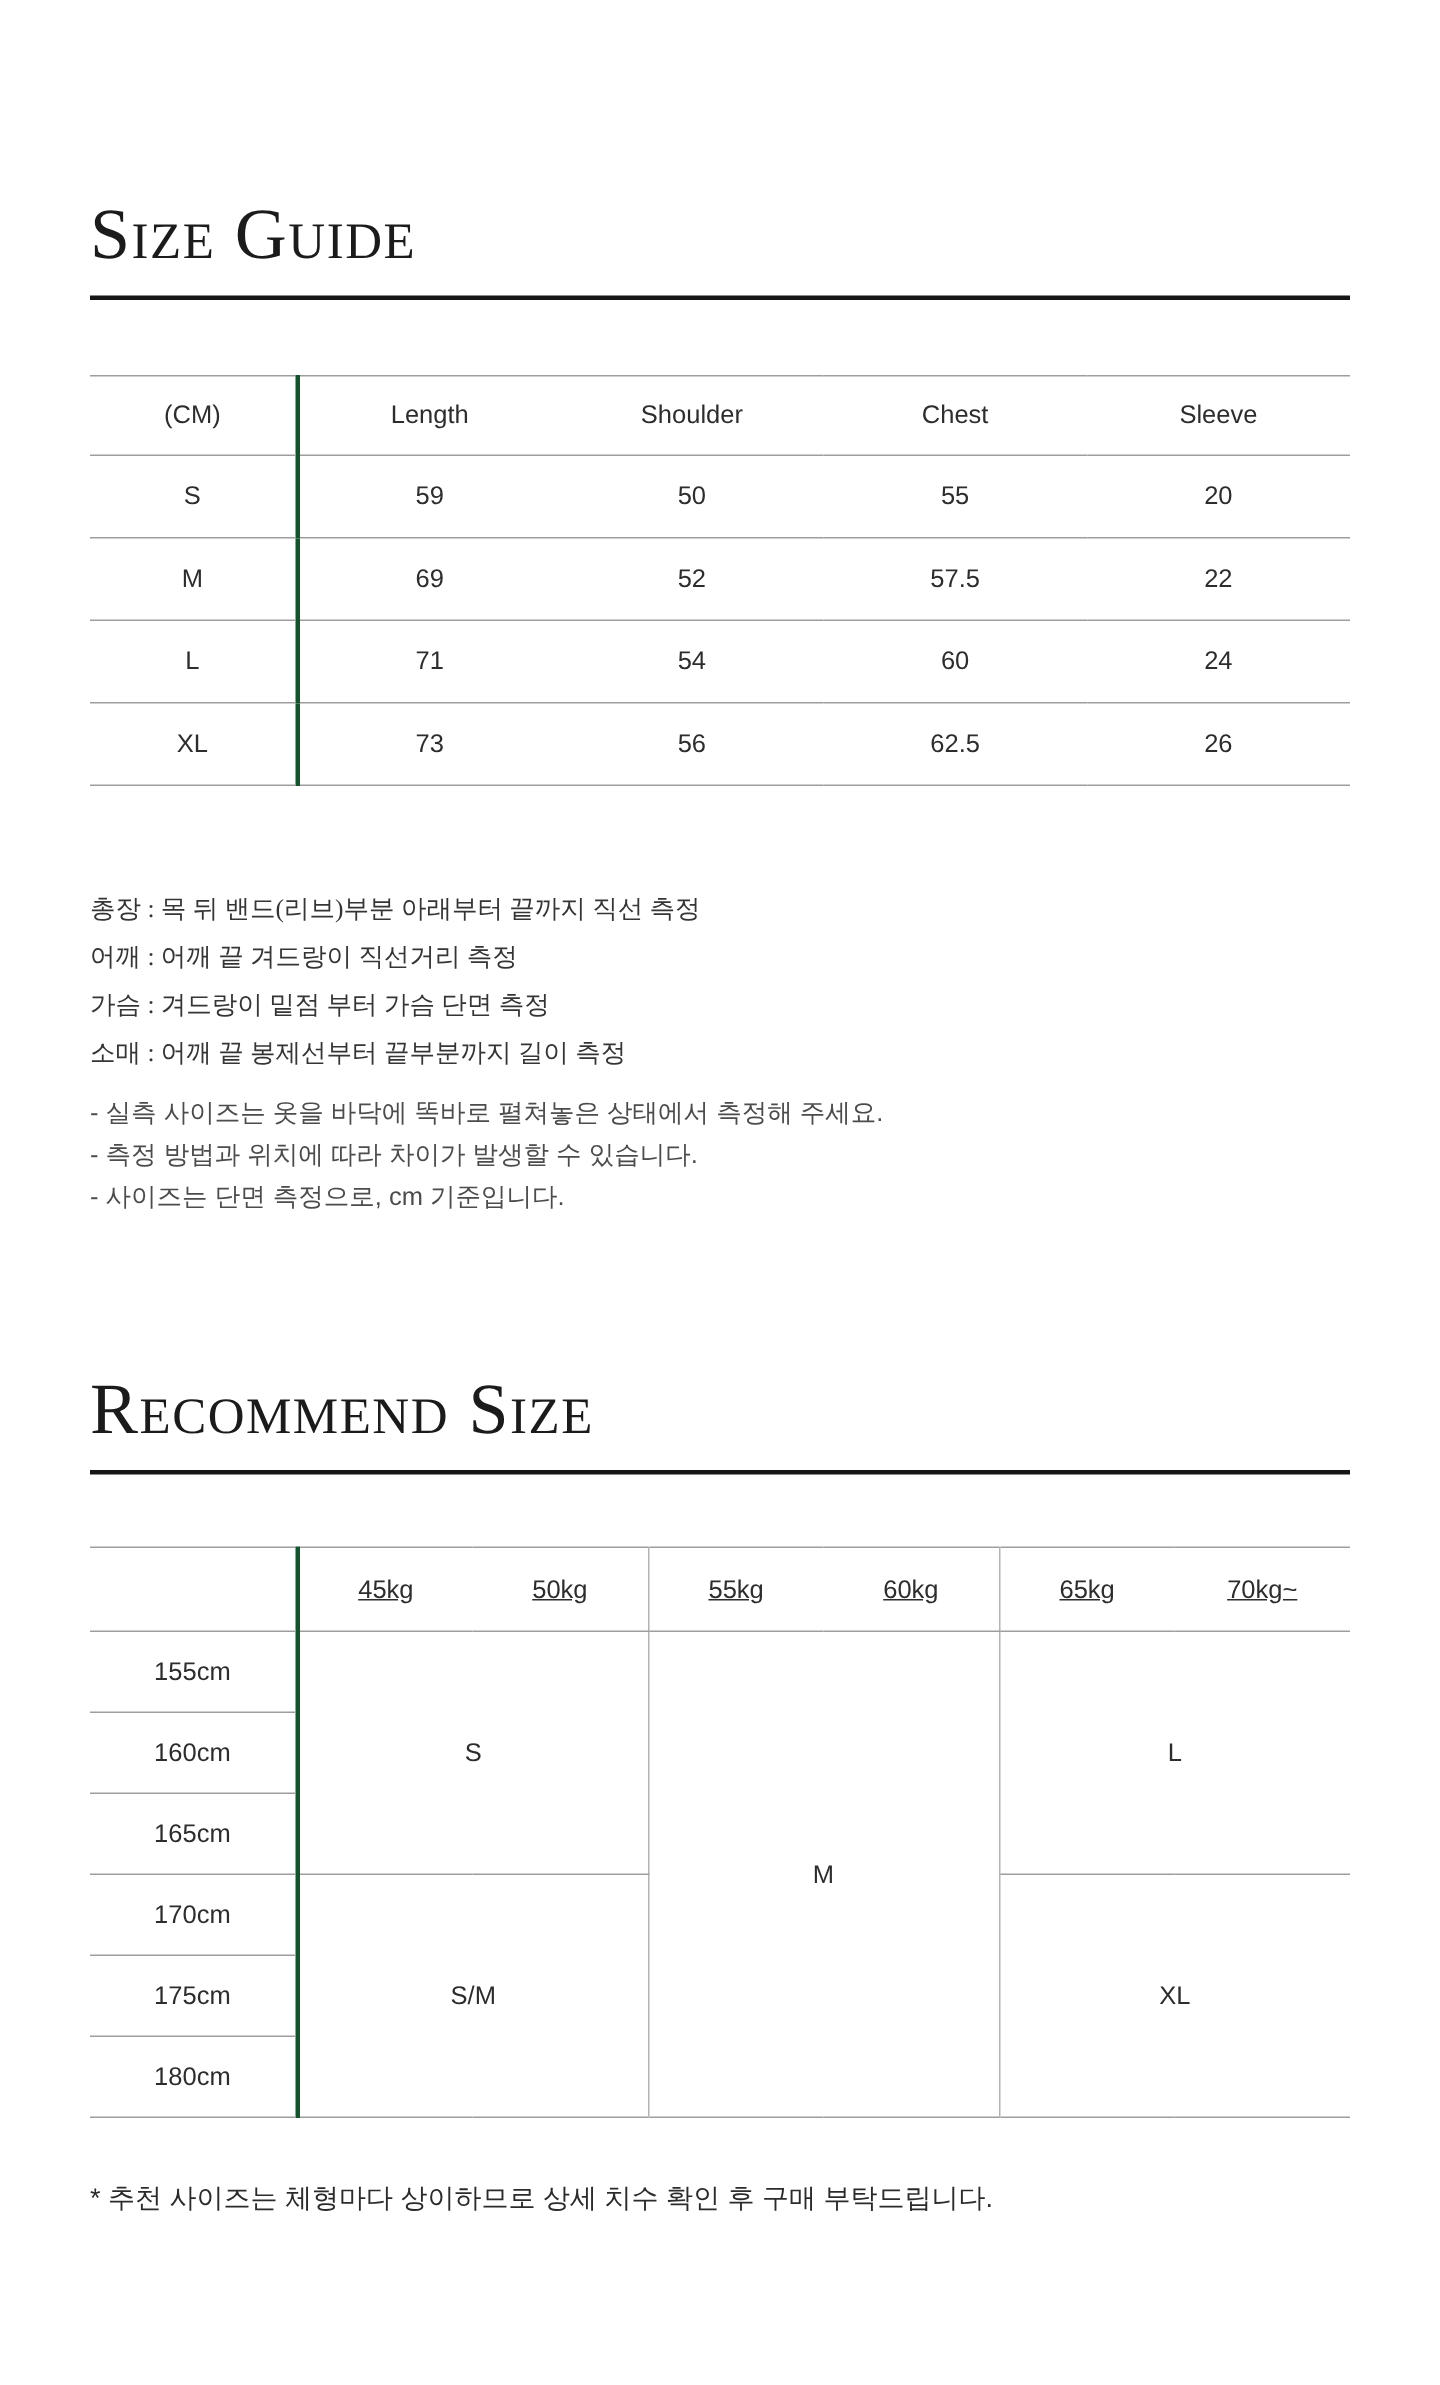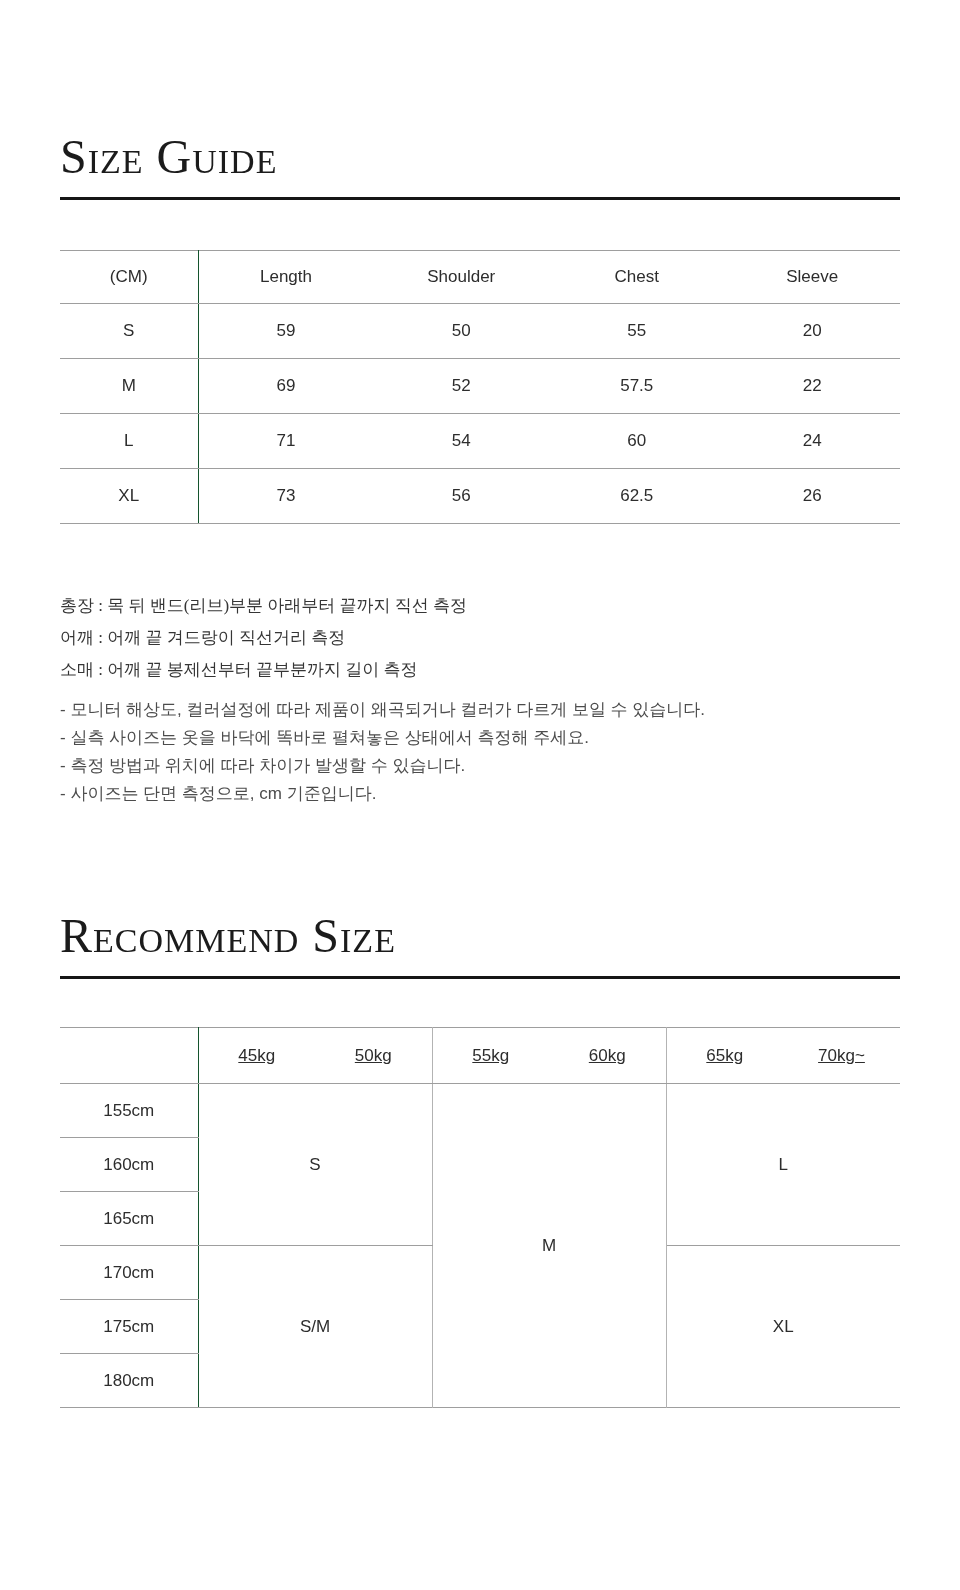--- a/index.html
+++ b/index.html
@@ -37,21 +37,21 @@
     text-align: center;
     vertical-align: middle;
     padding: 0;
   }
 
   
   .size-table { margin-top: 50px; }
   .size-table col.c-first { width: 138px; }
   .size-table thead th { height: 52px; border-bottom: 1px solid #9e9e9e; }
   .size-table tbody td { height: 54px; border-bottom: 1px solid #9e9e9e; }
-  .first-col { border-right: 1px solid #14532d; }
+  .first-col { border-right: 3px solid #14532d; }
 
   
   .measure-notes { margin-top: 66px; }
   .measure-notes p { margin: 0; font-size: 17px; line-height: 32px; color: #353535; font-family: Liberation Serif, serif; }
   .caution-notes { margin-top: 10px; }
   .caution-notes p { margin: 0; font-size: 17px; line-height: 28px; color: #4c4c4c; }
 
   
   .recommend-title { margin-top: 106px; }
   .rec-table { margin-top: 48px; }
@@ -116,25 +116,25 @@
         <td>56</td>
         <td>62.5</td>
         <td>26</td>
       </tr>
     </tbody>
   </table>
 
   <div class="measure-notes">
     <p>총장 : 목 뒤 밴드(리브)부분 아래부터 끝까지 직선 측정</p>
     <p>어깨 : 어깨 끝 겨드랑이 직선거리 측정</p>
+    <p>가슴 : 겨드랑이 밑점 부터 가슴 단면 측정</p>
     <p>소매 : 어깨 끝 봉제선부터 끝부분까지 길이 측정</p>
   </div>
 
   <div class="caution-notes">
-    <p>- 모니터 해상도, 컬러설정에 따라 제품이 왜곡되거나 컬러가 다르게 보일 수 있습니다.</p>
     <p>- 실측 사이즈는 옷을 바닥에 똑바로 펼쳐놓은 상태에서 측정해 주세요.</p>
     <p>- 측정 방법과 위치에 따라 차이가 발생할 수 있습니다.</p>
     <p>- 사이즈는 단면 측정으로, cm 기준입니다.</p>
   </div>
 
   <h2 class="sec-title recommend-title">Recommend Size</h2>
   <div class="title-rule"></div>
 
   <table class="tbl rec-table">
     <colgroup>
@@ -177,14 +177,15 @@
       </tr>
       <tr>
         <td class="first-col height-cell">175cm</td>
       </tr>
       <tr>
         <td class="first-col height-cell">180cm</td>
       </tr>
     </tbody>
   </table>
 
+  <p class="footnote">* 추천 사이즈는 체형마다 상이하므로 상세 치수 확인 후 구매 부탁드립니다.</p>
 
 </div>
 
 </body></html>

